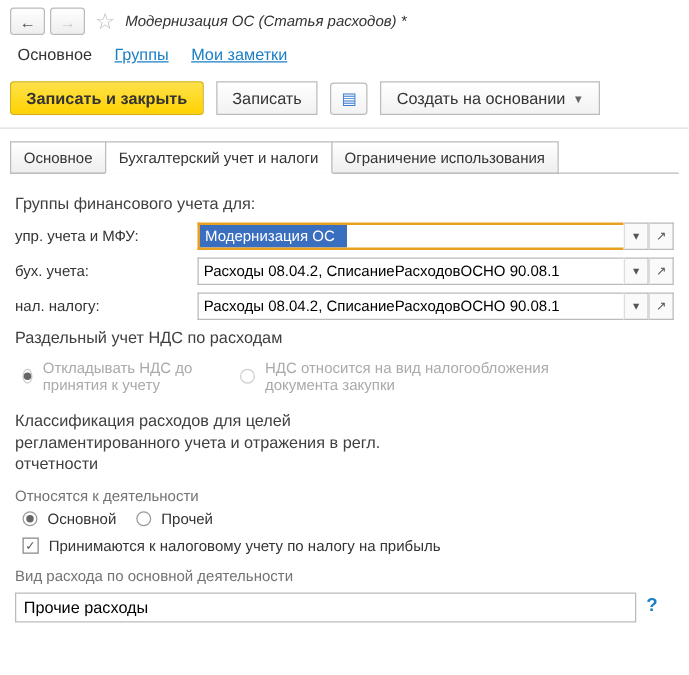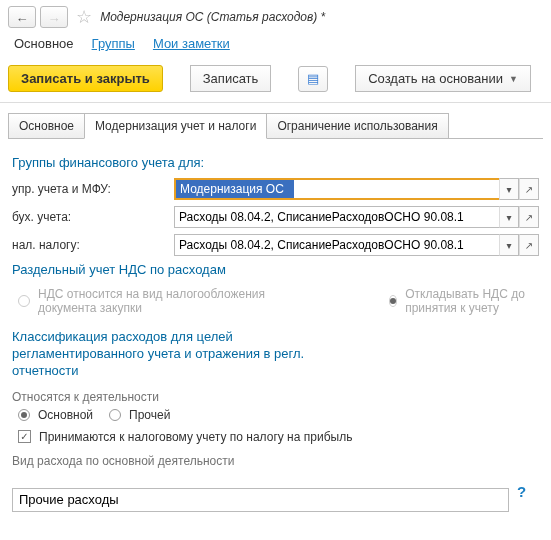--- a/index.html
+++ b/index.html
@@ -36,23 +36,22 @@
     gap: 18px;
     padding: 4px 14px 10px 14px;
     font-size: 13px;
   }
   .navlink-active { color: #333; }
   .navlink { color: #1a7fc4; text-decoration: underline; cursor: pointer; }
   .toolbar {
     display: flex;
     align-items: center;
     gap: 10px;
-    padding: 4px 20px 10px 8px;
+    padding: 4px 4px 10px 8px;
     border-bottom: 1px solid #ddd;
-    justify-content: space-between;
   }
   .btn-primary {
     background: linear-gradient(#ffe14a,#ffd200);
     border: 1px solid #d8b000;
     border-radius: 3px;
     padding: 5px 12px;
     font-weight: bold;
     font-size: 13px;
     color: #333;
   }
@@ -94,26 +93,26 @@
   .tab.active {
     background: #fff;
     border-bottom: 1px solid #fff;
     position: relative;
   }
   .tabpanel {
     border-top: 1px solid #bbb;
     margin: -1px 8px 0 8px;
     padding: 10px 4px 8px 4px;
   }
-  .section-title { color: #0369a1; font-size: 13px; margin: 6px 0 8px 0; }
+  .section-title { color: #404040; font-size: 13px; margin: 6px 0 8px 0; }
   .row {
     display: flex;
     align-items: center;
     margin-bottom: 6px;
-    gap: 22px;
+    gap: 6px;
   }
   .label { width: 140px; color: #333; }
   .field {
     flex: 1;
     display: flex;
     align-items: stretch;
     height: 22px;
   }
   .field input {
     flex: 1;
@@ -153,21 +152,21 @@
   .rtext.disabled { color:#aaa; }
   .two-col { display:flex; gap:18px; }
   .checkbox {
     width:13px; height:13px; border:1px solid #888; background:#fff;
     display:inline-flex; align-items:center; justify-content:center;
     font-size:10px; color:#555;
   }
   .checkbox.checked::after { content:"✓"; }
   .sub { color:#737373; margin:10px 0 4px 0; }
   .fullfield {
-    display:flex; width: calc(100% - 30px); align-items:stretch; height:24px; margin-top:16px;justify-content:center;
+    display:flex; width: calc(100% - 30px); align-items:stretch; height:24px; margin-top:2px;justify-content:center;
   }
   .fullfield input {
     flex:1; border:1px solid #bbb; padding:0 6px; font-size:13px; height:24px;
   }
   .help { color:#1a7fc4; font-size:15px; font-weight:bold; margin-left:8px; }
 </style>
 </head>
 <body>
 
 <div class="titlebar">
@@ -190,21 +189,21 @@
     <span>▤</span>
   </div>
   <button class="btn btn-dd">
     <span>Создать на основании</span>
     <span class="caret">▼</span>
   </button>
 </div>
 
 <div class="tabs">
   <div class="tab">Основное</div>
-  <div class="tab active">Модернизация учет и налоги</div>
+  <div class="tab active">Бухгалтерский учет и налоги</div>
   <div class="tab">Ограничение использования</div>
 </div>
 
 <div class="tabpanel">
   <div class="section-title">Группы финансового учета для:</div>
 
   <div class="row">
     <div class="label">упр. учета и МФУ:</div>
     <div class="field sel">
       <input type="text" style="color: rgb(255, 255, 255); background: linear-gradient(to right, rgb(58, 111, 191) 0px, rgb(58, 111, 191) 118px, rgb(255, 255, 255) 118px);" value="Модернизация ОС">
@@ -226,27 +225,27 @@
     <div class="label">нал. налогу:</div>
     <div class="field">
       <input type="text" value="Расходы 08.04.2, СписаниеРасходовОСНО 90.08.1" style="">
       <div class="mini">▾</div>
       <div class="mini">↗</div>
     </div>
   </div>
 
   <div class="section-title">Раздельный учет НДС по расходам</div>
   <div class="two-col">
+    <div class="radio-row" style="flex:0 0 150px">
+      <span class="radio disabled checked"></span>
+      <span class="rtext disabled">Откладывать НДС до принятия к учету</span>
+    </div>
     <div class="radio-row" style="flex:1">
       <span class="radio disabled"></span>
       <span class="rtext disabled" style="max-width:280px">НДС относится на вид налогообложения документа закупки</span>
-    </div>
-    <div class="radio-row" style="flex:0 0 150px">
-      <span class="radio disabled checked"></span>
-      <span class="rtext disabled">Откладывать НДС до принятия к учету</span>
     </div>
   </div>
 
   <div class="section-title" style="max-width:330px;line-height:1.3">Классификация расходов для целей регламентированного учета и отражения в регл. отчетности</div>
 
   <div class="sub">Относятся к деятельности</div>
   <div class="radio-row">
     <span class="radio checked"></span>
     <span class="rtext">Основной</span>
     <span class="radio" style="margin-left:8px"></span>

